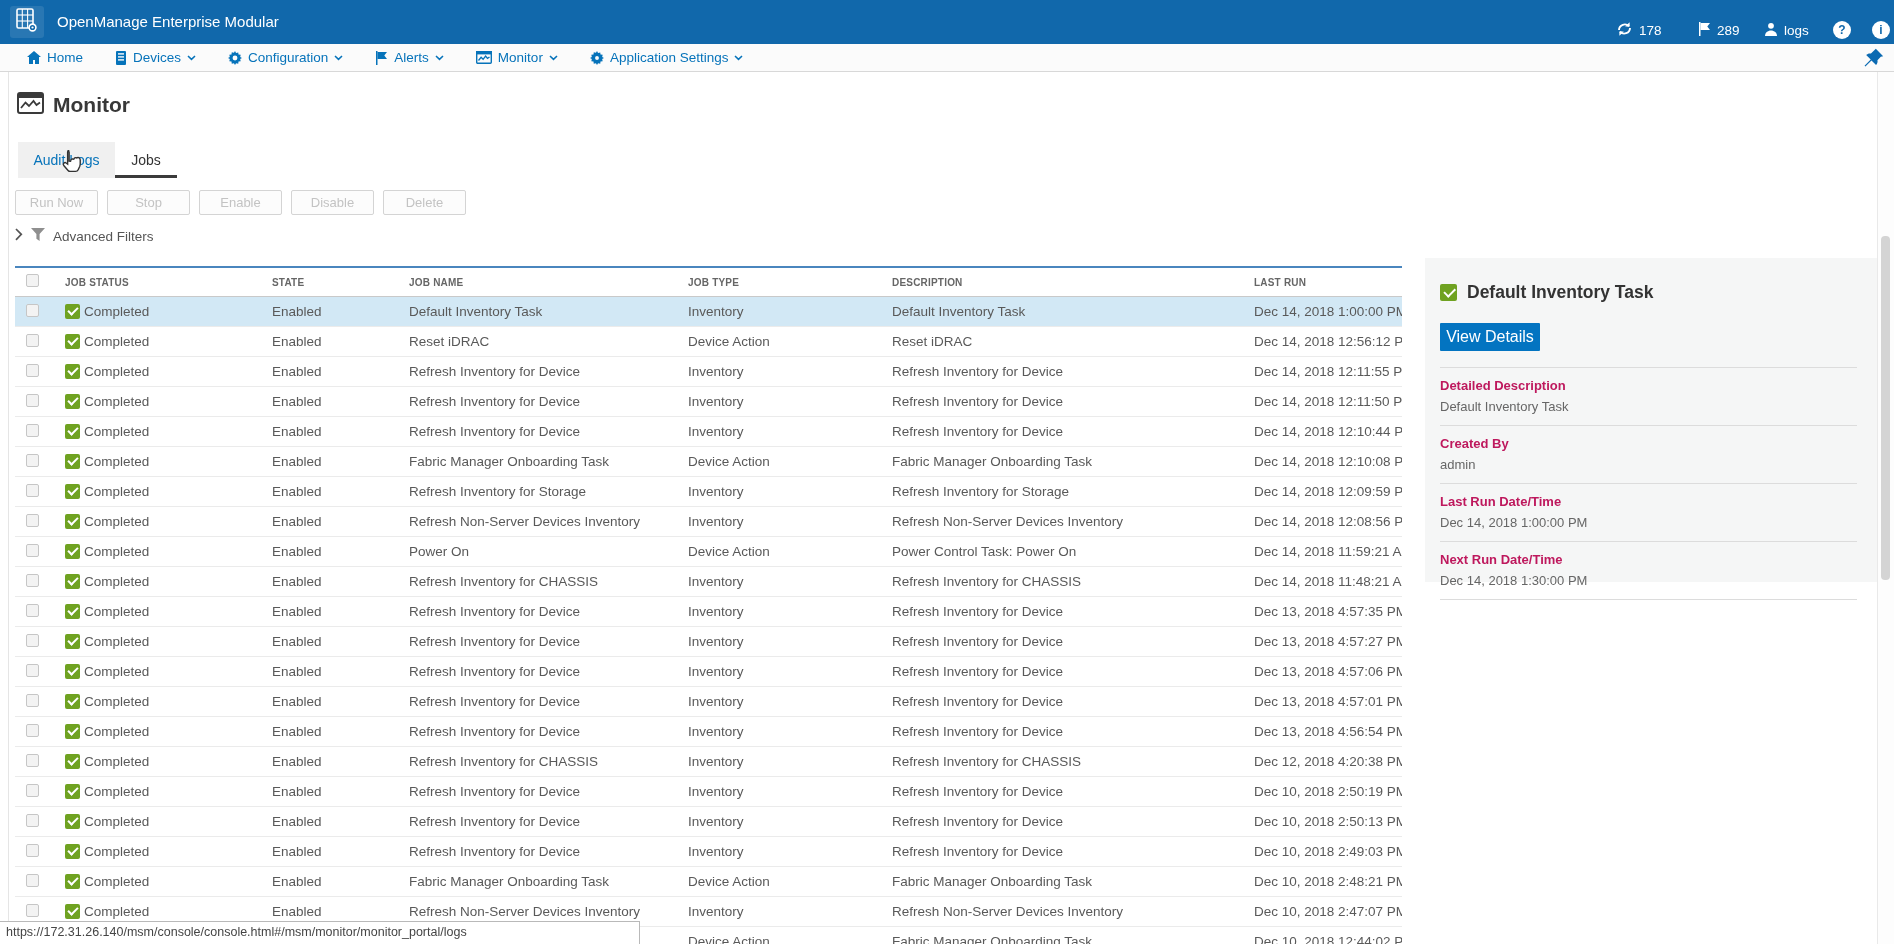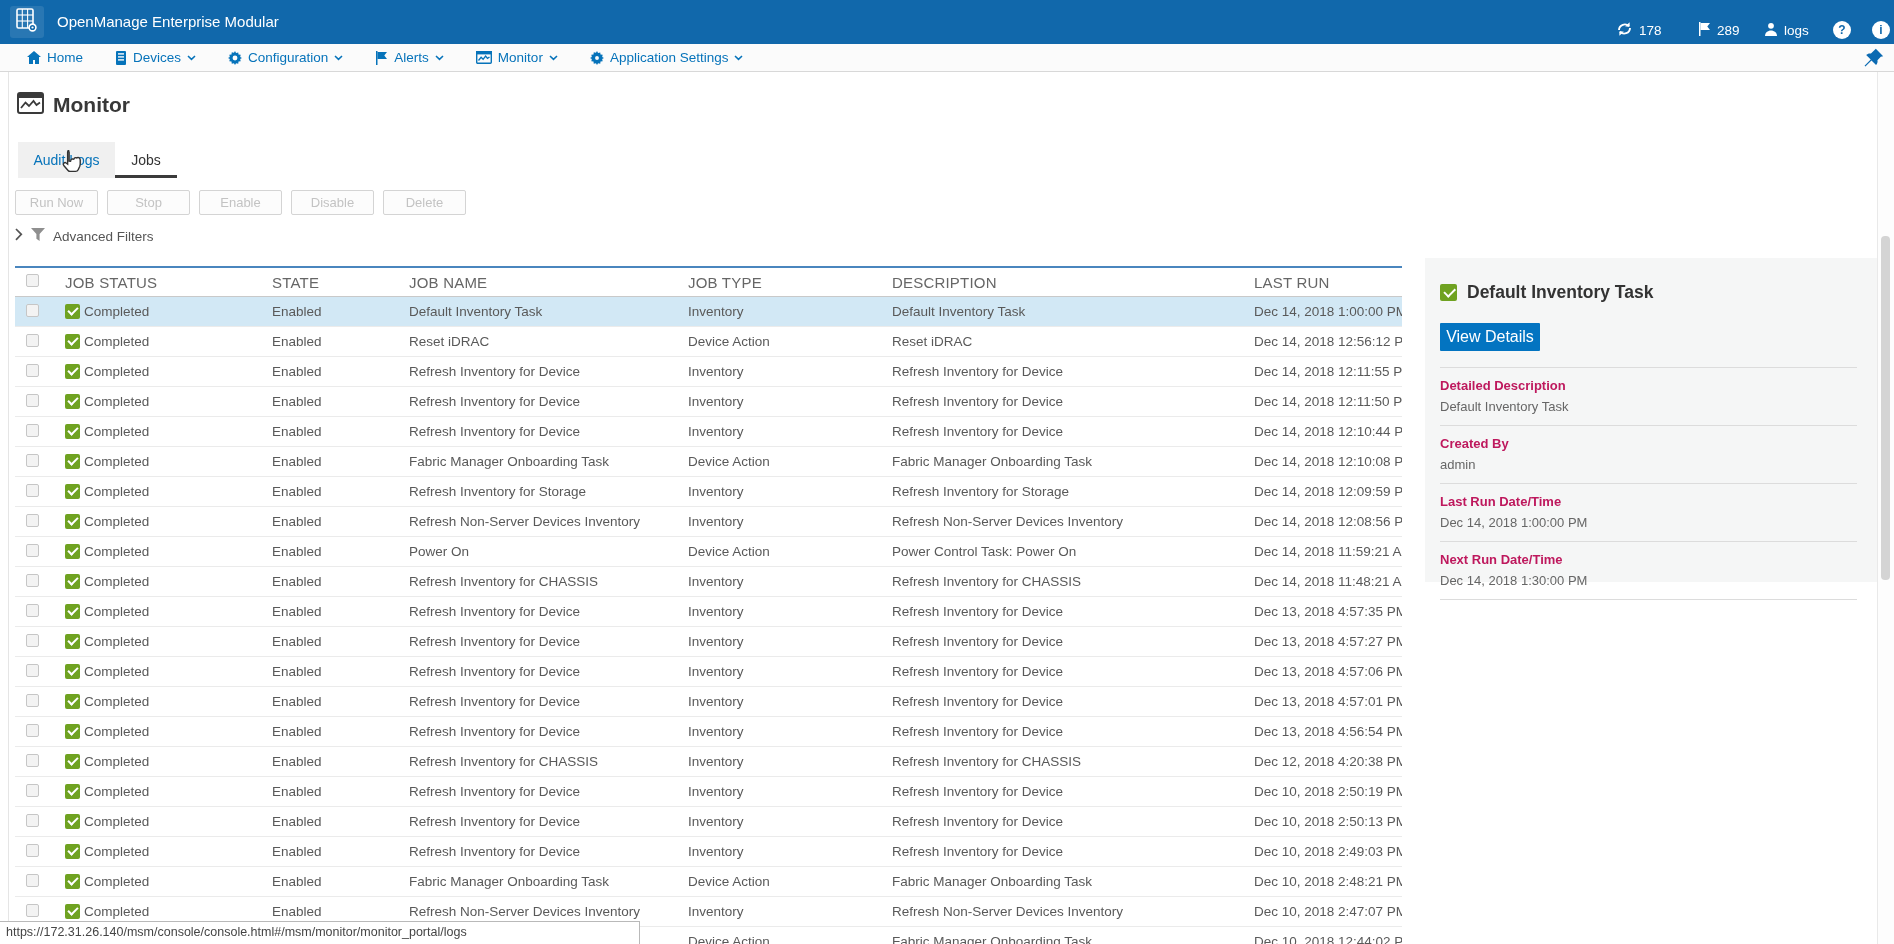--- a/index.html
+++ b/index.html
@@ -39,21 +39,21 @@
   .tab-jobs  { width:62px; color:#333; border-bottom:3px solid #3b3b3b; }
   .cursor { position:absolute; left:57px; top:149px; z-index:80; }
   .toolbar { position:absolute; left:15px; top:190px; display:flex; gap:9px; }
   .tbtn { width:83px; height:25px; background:#fcfcfc; border:1px solid #d4d4d4; border-radius:2px; color:#c3c3c3; font-size:13px; font-family:inherit; }
   .filters { position:absolute; left:15px; top:226px; height:20px; display:flex; align-items:center; gap:8px; color:#555; font-size:13.5px; }
 
   
   .jobs-table { position:absolute; left:15px; top:266px; width:1387px; border-top:2px solid #4a86be; }
   .thead, .trow { display:grid; grid-template-columns:50px 207px 137px 279px 204px 347px 1fr; align-items:center; }
   .thead { height:29px; border-bottom:1px solid #c9c9c9; }
-  .th { font-size:15px; font-weight:normal; color:#666; letter-spacing:.2px; white-space:nowrap; }
+  .th { font-size:10px; font-weight:bold; color:#666; letter-spacing:.2px; white-space:nowrap; }
   .trow { height:30px; border-bottom:1px solid #ebebeb; font-size:13.5px; color:#595959; background:#fff; }
   .trow.selected { background:#d2e8f5; }
   .cell { white-space:nowrap; overflow:hidden; }
   .cell-check { padding-left:11px; }
   .cell-lastrun { padding-left:15px; }
   .status-cell { display:flex; align-items:center; gap:4px; }
   .checkbox { display:inline-block; width:13px; height:13px; border:1px solid #c6c6c6; background:#f3f3f3; border-radius:2px; }
   .gcheck { width:15px; height:15px; background:#6fa221; border-radius:2px; position:relative; flex:none; display:inline-block; }
   .gcheck::after { content:""; position:absolute; left:3px; top:3px; width:8px; height:4px; border-left:2px solid #fff; border-bottom:2px solid #fff; transform:rotate(-45deg); }
   .gcheck.big { width:17px; height:17px; }

